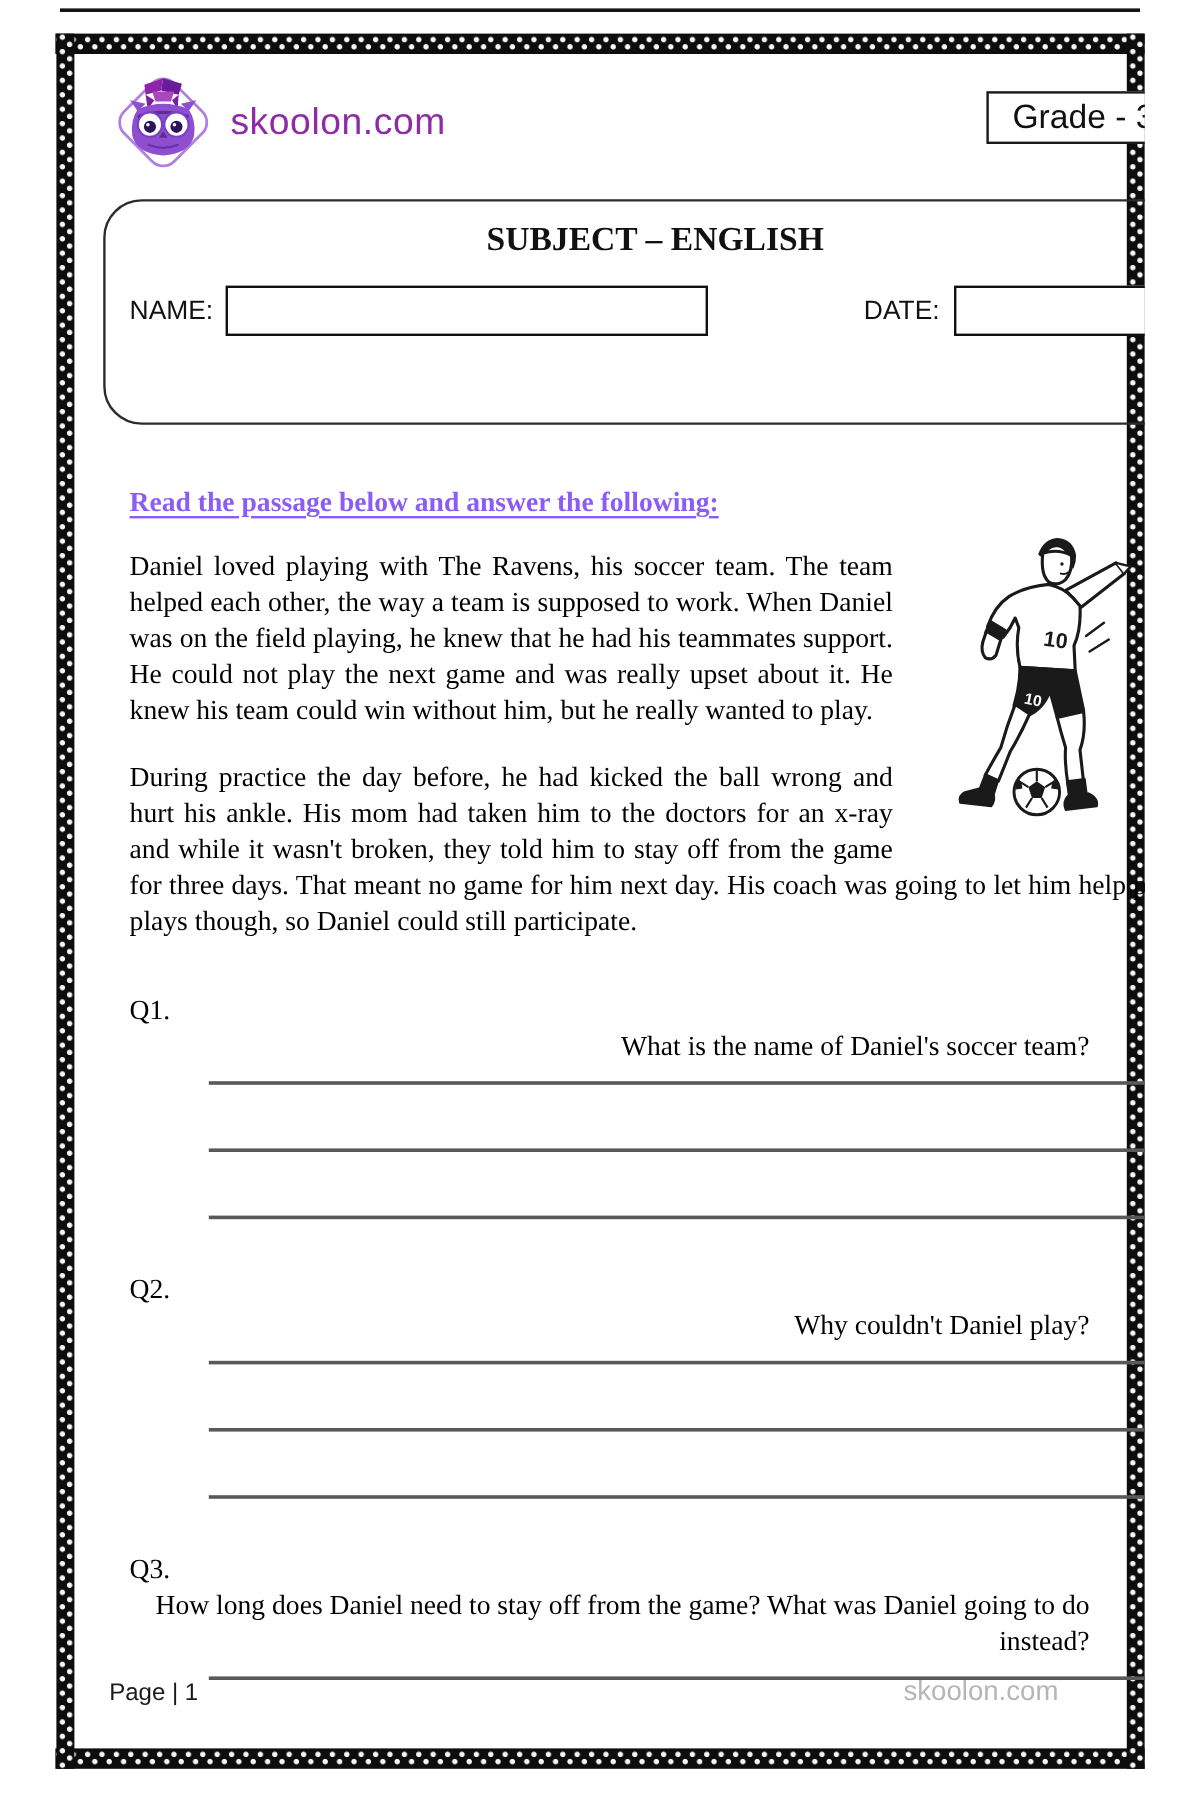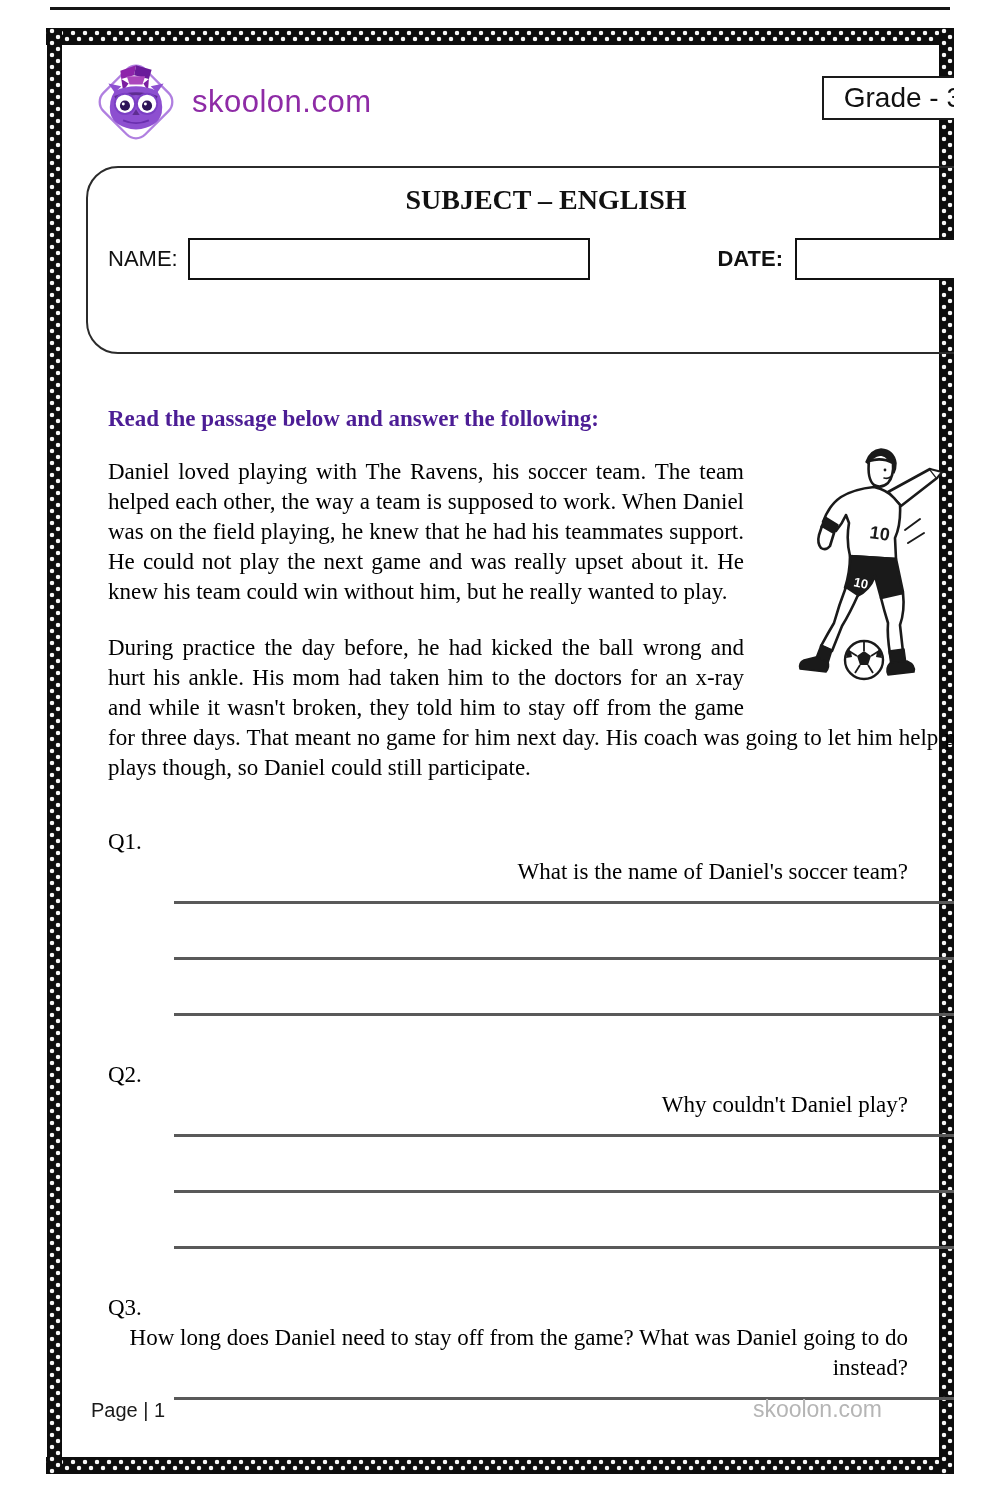--- a/index.html
+++ b/index.html
@@ -35,26 +35,26 @@
   
   .header-box { margin-top:12px; border:2px solid #2b2b2b; border-radius:32px; height:188px; padding-top:16px; }
   .subject { text-align:center; font-size:28px; font-weight:bold; color:#111; }
   .topic { text-align:center; font-size:25px; margin-top:16px; color:#111; }
   .topic-label { font-weight:bold; margin-right:9px; }
   .topic-value { text-decoration:underline; text-underline-offset:3px; }
   .name-row { display:flex; align-items:center; margin-top:22px; padding:0 13px 0 20px; }
   .field-label { font-family:"Liberation Sans", sans-serif; font-size:22px; color:#111; }
   .field-box { border:2px solid #111; height:42px; background:#fff; }
   .name-box { width:402px; margin-left:10px; }
-  .date-label { margin-left:auto;font-weight:bold; }
+  .date-label { margin-left:auto; }
   .date-box { width:196px; margin-left:12px; }
 
   
-  .instruction { margin:52px 22px 0 22px; font-size:23px; font-weight:bold; color:#4c1d95;
-    text-underline-offset:4px; text-decoration-thickness:2px; width:fit-content; }
+  .instruction { margin:52px 22px 0 22px; font-size:23px; font-weight:bold; color:#8b5cf6;
+    text-decoration:underline; text-underline-offset:4px; text-decoration-thickness:2px; width:fit-content; }
   .passage { margin:25px 22px 0 22px; font-size:23px; line-height:30px; color:#000; }
   .passage p { text-align:justify; }
   .passage .p2 { margin-top:26px; }
   .player-float { float:right; width:170px; height:240px; margin:-12px 30px 18px 40px; }
 
   
   #questions { margin:0 22px 0 22px; }
   .question-block { margin-top:44px; }
   .q-row { display:flex; font-size:23px; line-height:30px; color:#000;flex-direction:column; }
   .q-num { flex:none; width:66px; }

